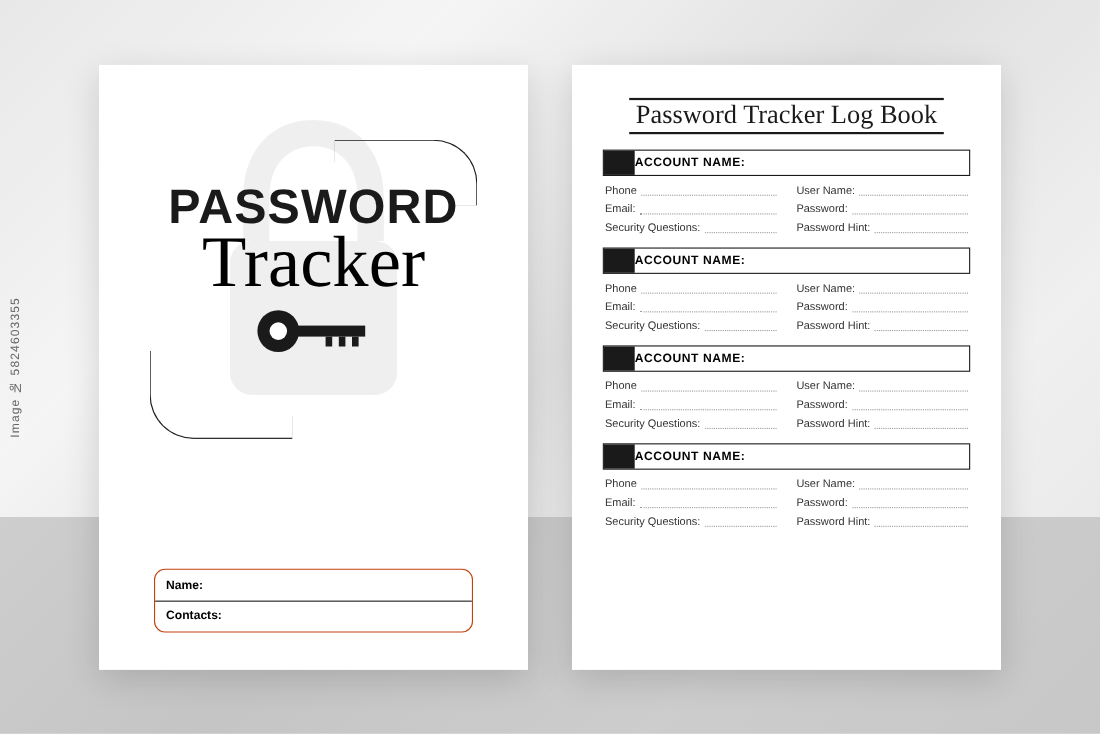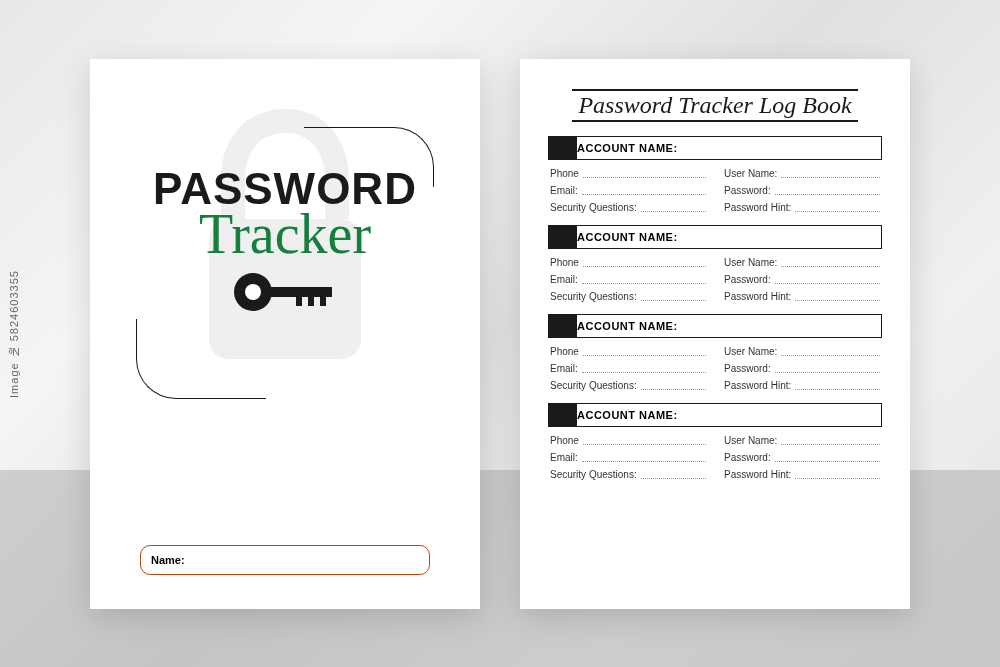--- a/index.html
+++ b/index.html
@@ -87,22 +87,22 @@
   }
   .title-main {
     font-weight: 900;
     font-size: 44px;
     letter-spacing: 1px;
     color: #1a1a1a;
     line-height: 1;
   }
   .title-sub {
     font-family: 'Brush Script MT', cursive;
-    font-size: 56px;
-    color: #15803d;
+    font-size: 66px;
+    color: #000000;
     line-height: 0.9;
     margin-top: -2px;
   }
   .key-icon {
     margin-top: 10px;
     display: inline-block;
   }
   .owner-box {
     position: absolute;
     bottom: 34px;
@@ -119,21 +119,20 @@
     padding: 0 10px;
     font-size: 11px;
     font-weight: 600;
   }
   .owner-row + .owner-row { border-top: 1px solid #1a1a1a; }
 
   
   .log-title-wrap {
     text-align: center;
     margin-bottom: 14px;
-    font-style: italic;
   }
   .log-title {
     display: inline-block;
     font-family: 'Brush Script MT', cursive;
     font-size: 24px;
     border-top: 2px solid #1a1a1a;
     border-bottom: 2px solid #1a1a1a;
     padding: 1px 6px;
     color: #1a1a1a;
   }
@@ -204,20 +203,23 @@
           <rect x="90" y="28" width="6" height="9" fill="#1a1a1a"></rect>
         </svg>
       </span>
     </div>
   </div>
 
   <div class="owner-box">
     <div class="owner-row">
       <span>Name:</span>
     </div>
+    <div class="owner-row">
+      <span>Contacts:</span>
+    </div>
   </div>
 </div>
 
 <div class="page">
   <div class="log-title-wrap">
     <span class="log-title">Password Tracker Log Book</span>
   </div>
 
   <div class="entry">
     <div class="entry-head">

